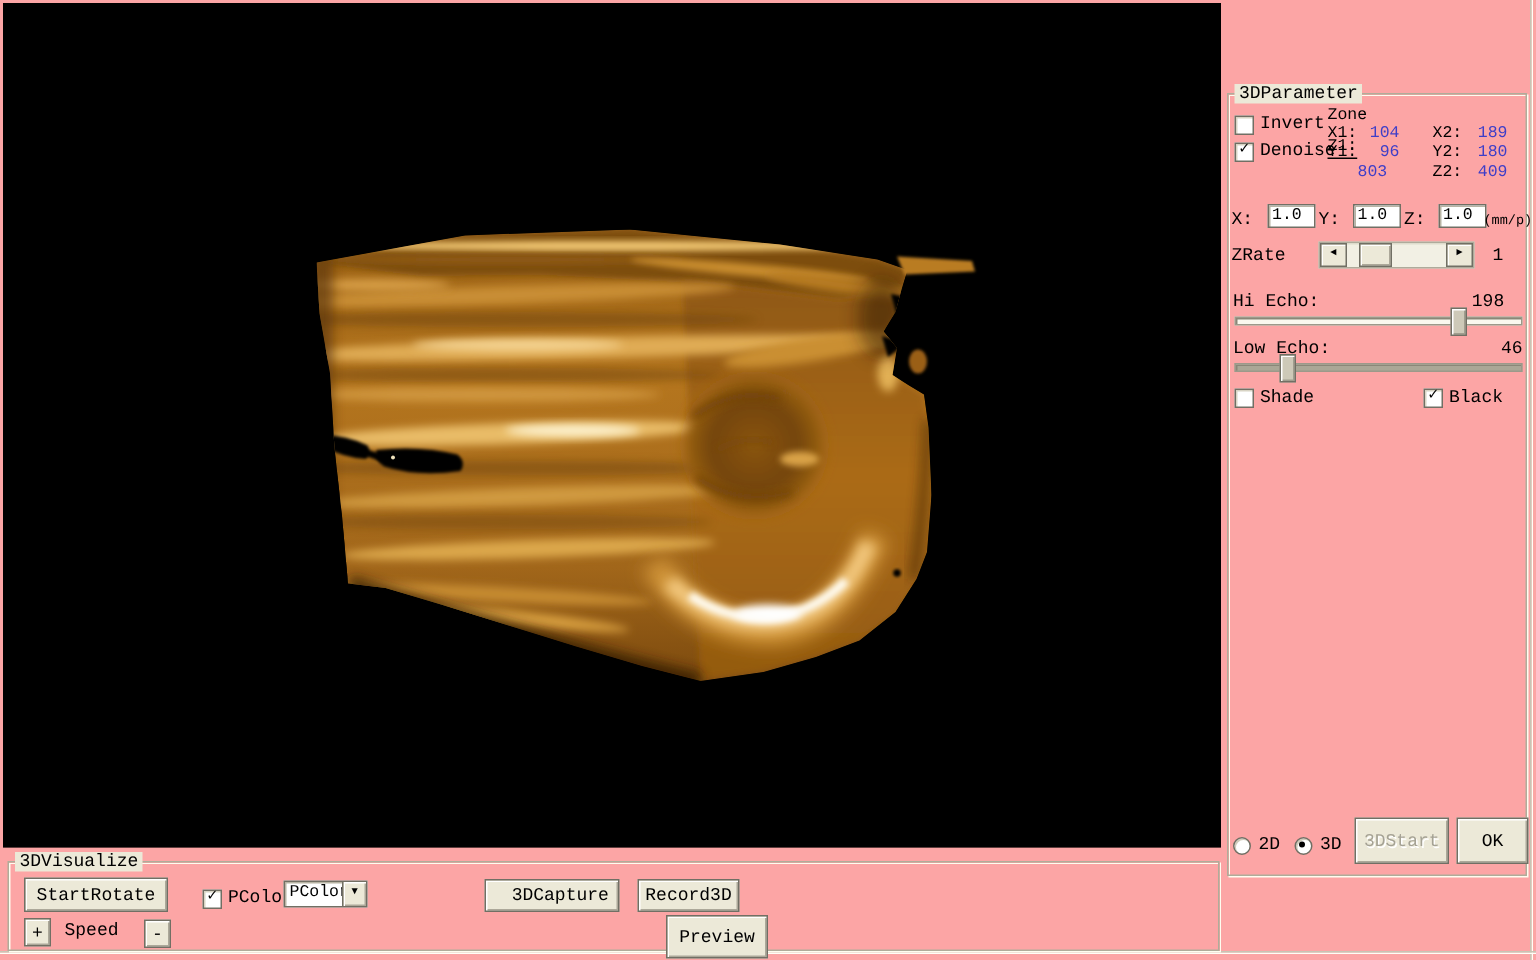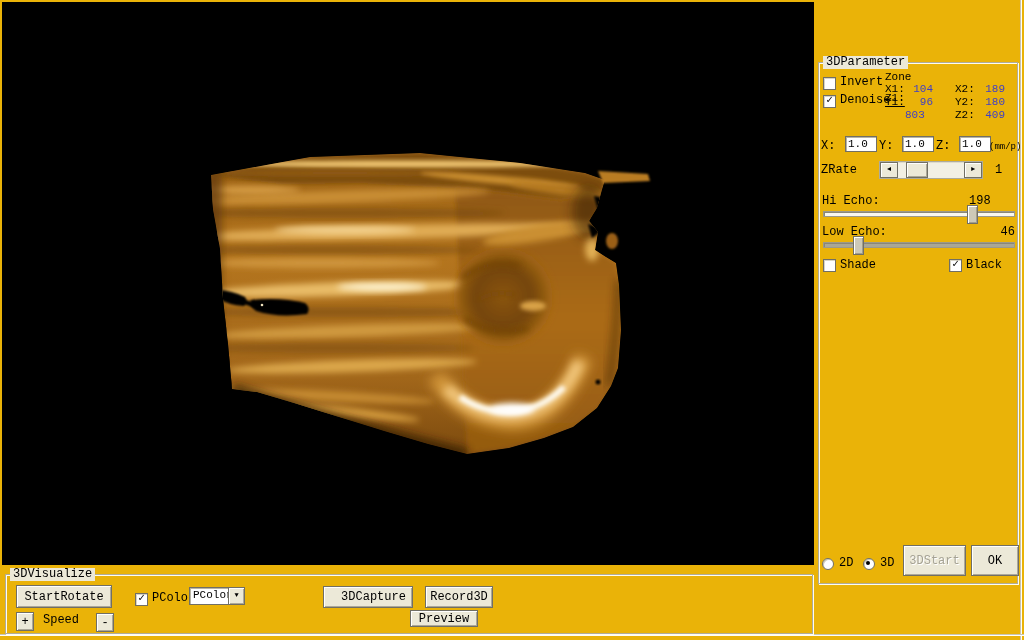--- a/index.html
+++ b/index.html
@@ -1,18 +1,18 @@
 <!DOCTYPE html>
 <html><head>
 <meta charset="utf-8">
 <style>
   html,body{margin:0;padding:0;}
   #app{
     position:relative;width:1024px;height:640px;overflow:hidden;
-    background:#eab308;
+    background:#fca5a5;
     font-family:"Liberation Mono","DejaVu Sans Mono",monospace;
     font-size:12px;color:#000;
   }
   .abs{position:absolute;}
   .lbl{position:absolute;white-space:nowrap;line-height:13px;}
   .val-blue{color:#3e3ec8;}
   
   #right-edge-line{left:1020px;top:0;width:1px;height:640px;background:#c8c4b4;box-shadow:1px 0 0 #fffef6;}
   #bottom-edge-line{left:0;top:634px;width:1024px;height:1px;background:#c8c4b4;box-shadow:0 1px 0 #fffef6;}
   
@@ -227,21 +227,21 @@
 
     <span class="lbl" style="left:2px;top:101px;">ZRate</span>
     <div class="sb" style="left:60px;top:98px;width:102px;">
       <span class="sb-btn" style="left:0;">◄</span>
       <span class="sb-thumb" style="left:26px;"></span>
       <span class="sb-btn" style="right:0;">►</span>
     </div>
     <span class="lbl" style="left:176px;top:101px;">1</span>
 
     <span class="lbl" style="left:3px;top:132px;">Hi Echo:</span>
-    <span class="lbl" style="left:150px;top:132px;width:46px;text-align:left;">198</span>
+    <span class="lbl" style="left:150px;top:132px;width:46px;text-align:center;">198</span>
     <div class="strack light" style="left:4px;top:148px;width:190px;">
       <span class="sthumb" id="hi-thumb" style="left: calc(77.65% - 5px);"></span>
     </div>
 
     <span class="lbl" style="left:3px;top:163px;">Low Echo:</span>
     <span class="lbl" style="left:150px;top:163px;width:46px;text-align:right;">46</span>
     <div class="strack dark" style="left:4px;top:179px;width:190px;">
       <span class="sthumb" id="lo-thumb" style="left: calc(18.04% - 5px);"></span>
     </div>
 
@@ -271,16 +271,16 @@
       <span class="drop">▼</span>
     </div>
 
     <button class="btn" style="left:317px;top:11px;width:90px;height:22px;padding-left:11px;">3DCapture</button>
     <button class="btn" style="left:419px;top:11px;width:68px;height:22px;">Record3D</button>
 
     <button class="btn" style="left:10px;top:37px;width:18px;height:19px;">+</button>
     <span class="lbl" style="left:37px;top:39px;">Speed</span>
     <button class="btn" style="left:90px;top:38px;width:18px;height:19px;">-</button>
 
-    <button class="btn" style="left:404px;top:35px;width:68px;height:17px;text-align:center;">Preview</button>
+    <button class="btn" style="left:438px;top:35px;width:68px;height:29px;text-align:center;">Preview</button>
   </div>
 
 </div>
 
 </body></html>

